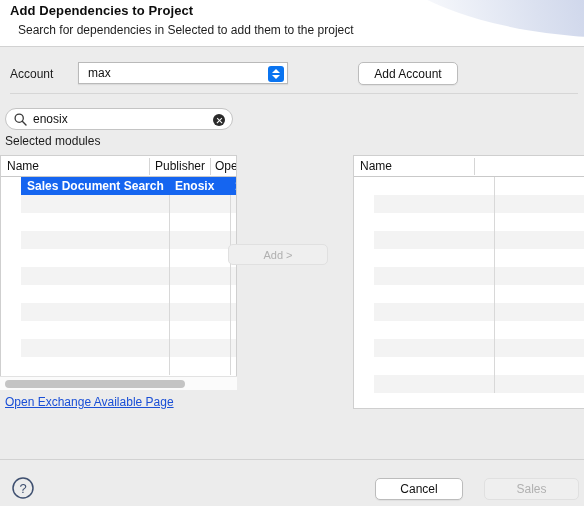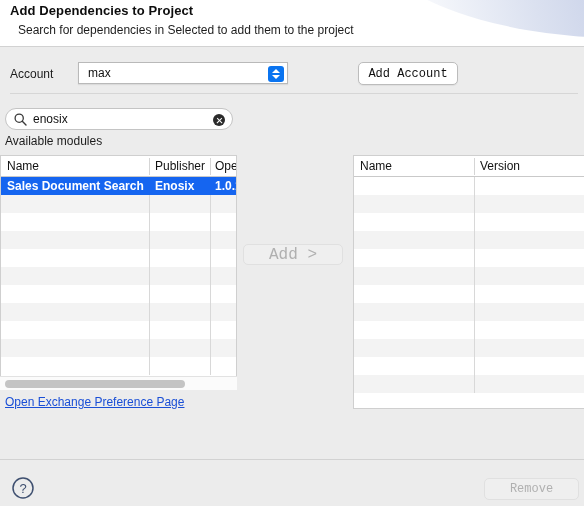--- a/index.html
+++ b/index.html
@@ -94,21 +94,21 @@
   }
   .combo-stepper .chev-up {
     top: 3px;
     border-bottom: 4px solid #ffffff;
   }
   .combo-stepper .chev-down {
     bottom: 3px;
     border-top: 4px solid #ffffff;
   }
   .btn {
-    font-family: Liberation Mono, monospace;
+    font-family: Liberation Sans, sans-serif;
     font-size: 12px;
     background: #ffffff;
     border: 1px solid #bcbcbc;
     border-radius: 5px;
     box-shadow: 0 1px 1px rgba(0,0,0,0.06);
     color: #111111;
     box-sizing: border-box;
     padding: 0;
     text-align: center;
   }
@@ -210,20 +210,21 @@
     overflow: hidden;
   }
   .th-sep {
     position: absolute;
     top: 2px;
     width: 1px; height: 17px;
     background: #d5d5d5;
   }
   .tbody {
     position: relative;
+    padding-left: 20px;
   }
   .row {
     position: relative;
     height: 18px;
     box-sizing: border-box;
   }
   .row.odd  { background: #ffffff; }
   .row.even { background: #f3f3f3; }
   .row.selected { background: #1565f0; }
   .cell {
@@ -269,23 +270,23 @@
     left: 5px; top: 395px;
     font-size: 12px;
     color: #1a4fd6;
     text-decoration: underline;
     cursor: pointer;
   }
 
   
   .mid-btn {
     position: absolute;
-    left: 243px;
+    left: 228px;
     width: 100px; height: 21px;
-    font-size: 16px;
+    font-size: 11px;
   }
   .btn-add    { top: 244px; }
   .btn-remove { top: 279px; }
 
   
   .footer-divider {
     position: absolute;
     left: 0; top: 459px;
     width: 584px; height: 1px;
     background: #d2d2d2;
@@ -331,21 +332,21 @@
 
   <div class="search-box">
     <svg class="search-icon" viewBox="0 0 13 13">
       <circle cx="5.2" cy="5.2" r="4.1" fill="none" stroke="#3a3a3a" stroke-width="1.3"></circle>
       <line x1="8.3" y1="8.3" x2="12" y2="12" stroke="#3a3a3a" stroke-width="1.4" stroke-linecap="round"></line>
     </svg>
     <div class="search-input-value">enosix</div>
     <div class="search-clear"></div>
   </div>
 
-  <div class="caption caption-available">Available modules</div>
+  <div class="caption caption-available">Selected modules</div>
 
   <div class="table table-available">
     <div class="thead">
       <div class="th" style="left:6px;width:138px;">Name</div>
       <div class="th-sep" style="left:148px;"></div>
       <div class="th" style="left:154px;width:55px;">Publisher</div>
       <div class="th-sep" style="left:209px;"></div>
       <div class="th" style="left:214px;width:22px;">Open</div>
     </div>
     <div class="tbody" id="available-body">
@@ -426,29 +427,28 @@
           <div class="cell" style="left: 154px; width: 50px;"></div>
           <div class="cell" style="left: 214px; width: 22px;"></div>
         </div>
       </div>
   </div>
 
   <div class="hscroll">
     <div class="hscroll-thumb"></div>
   </div>
 
-  <a class="pref-link">Open Exchange Preference Page</a>
+  <a class="pref-link">Open Exchange Available Page</a>
 
   <button class="btn disabled mid-btn btn-add">Add &gt;</button>
 
   <div class="table table-selected">
     <div class="thead">
       <div class="th" style="left:6px;width:110px;">Name</div>
       <div class="th-sep" style="left:120px;"></div>
-      <div class="th" style="left:126px;width:90px;">Version</div>
     </div>
     <div class="tbody" id="selected-body">
         <div class="row odd">
           <div class="col-sep" style="left: 120px;"></div>
           <div class="cell" style="left: 6px; width: 108px;"></div>
           <div class="cell" style="left: 126px; width: 100px;"></div>
         </div>
         <div class="row even">
           <div class="col-sep" style="left: 120px;"></div>
           <div class="cell" style="left: 6px; width: 108px;"></div>
@@ -505,15 +505,16 @@
           <div class="cell" style="left: 126px; width: 100px;"></div>
         </div>
       </div>
   </div>
 
   <div class="footer-divider"></div>
   <svg class="help-icon" viewBox="0 0 24 24">
     <circle cx="12" cy="12" r="10" fill="none" stroke="#3f5070" stroke-width="1.5"></circle>
     <text x="12" y="17" text-anchor="middle" font-family="Liberation Sans, sans-serif" font-size="13" fill="#3f5070">?</text>
   </svg>
-  <button class="btn disabled finish-btn">Remove</button>
+  <button class="btn cancel-btn">Cancel</button>
+  <button class="btn disabled finish-btn">Sales</button>
 
 </div>
 
 </body></html>

